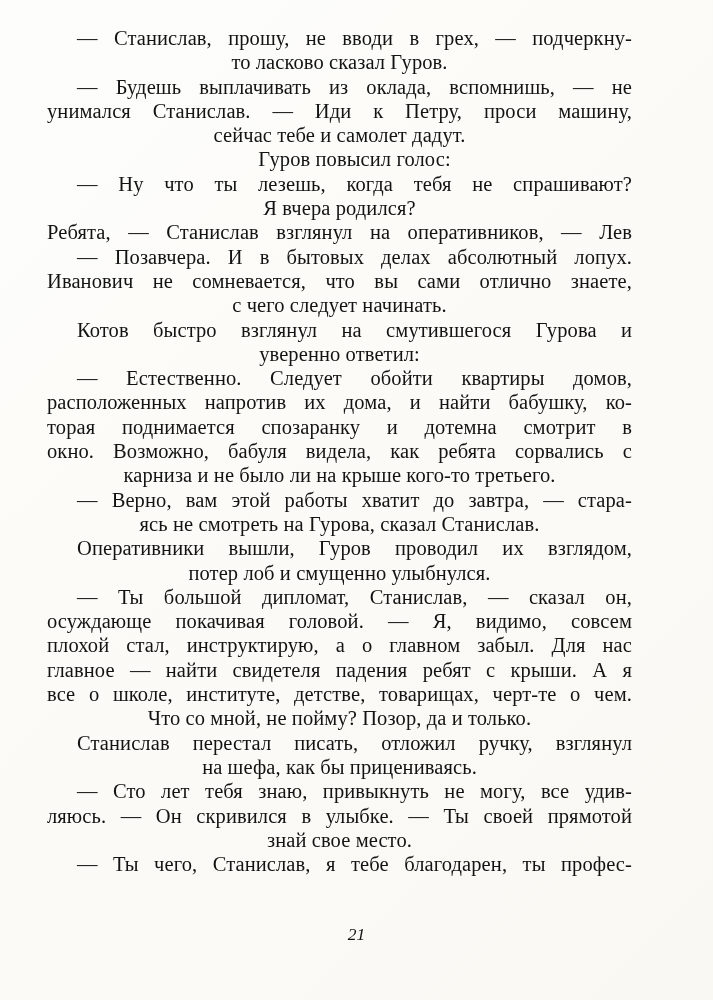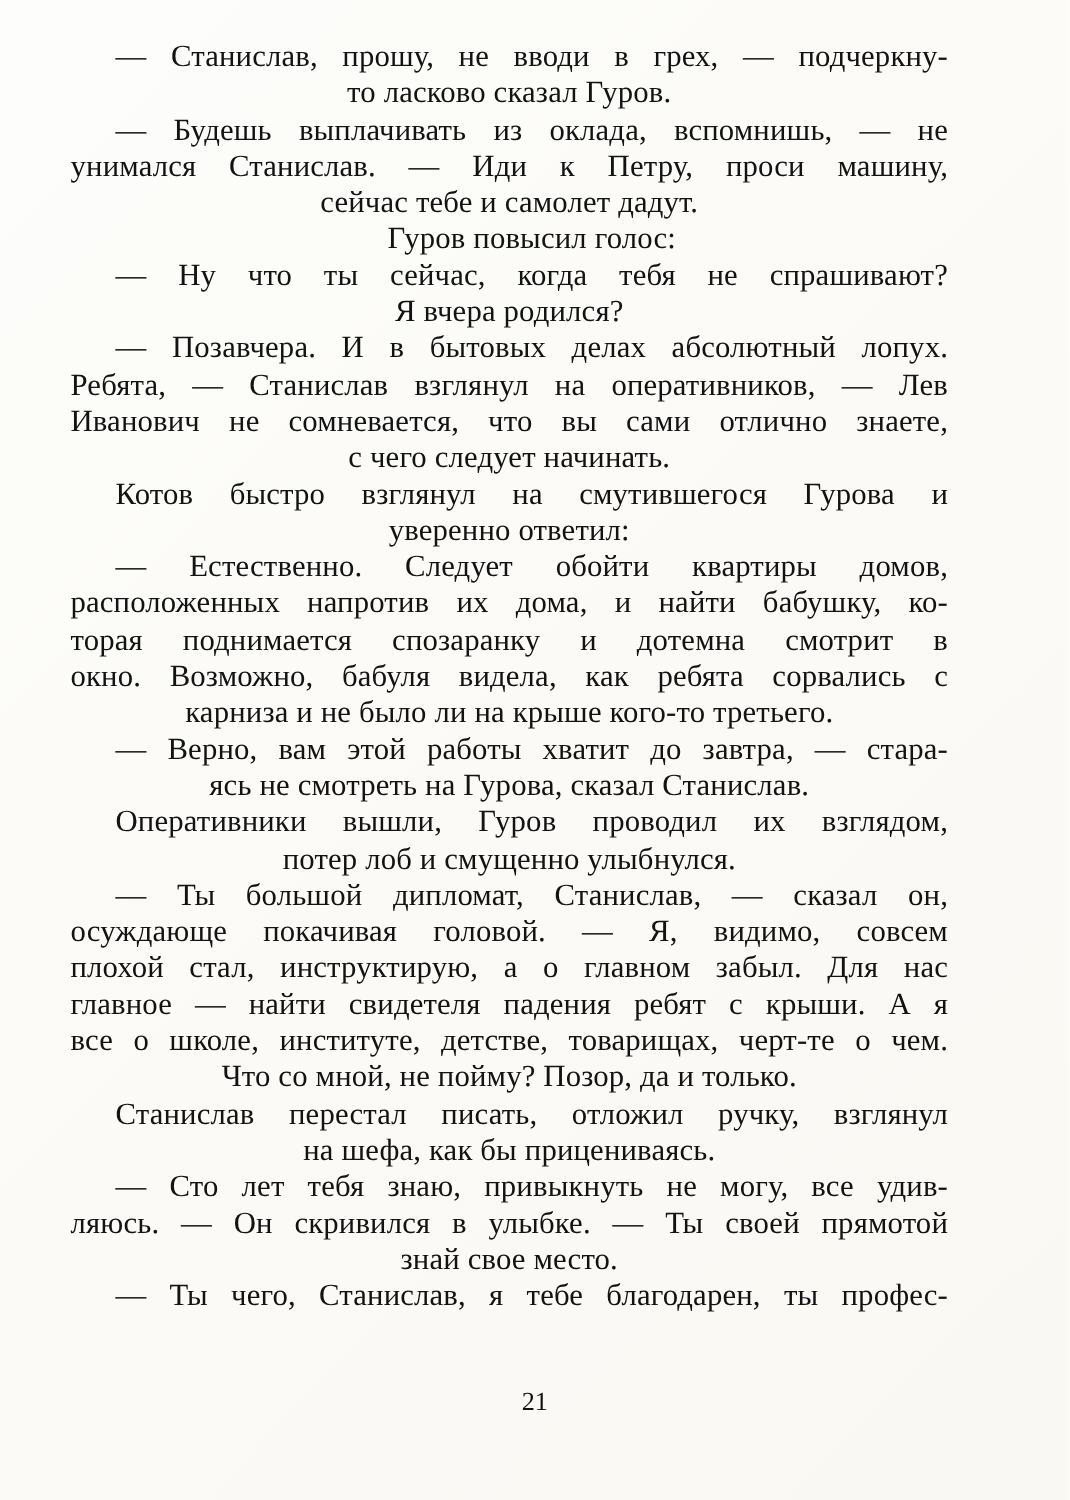--- a/index.html
+++ b/index.html
@@ -44,46 +44,47 @@
   }
   .folio {
     position: absolute;
     left: 0;
     top: 924px;
     width: 713px;
     text-align: center;
     font-size: 17.5px;
     line-height: 20px;
     color: #131313;
+    font-style: italic;
   }
 </style>
 </head>
 <body>
 
 <div class="book-page">
   <div class="text-block">
       <div class="para">
         <div class="line first j">— Станислав, прошу, не вводи в грех, — подчеркну-</div>
         <div class="line">то ласково сказал Гуров.</div>
       </div>
       <div class="para">
         <div class="line first j">— Будешь выплачивать из оклада, вспомнишь, — не</div>
         <div class="line j">унимался Станислав. — Иди к Петру, проси машину,</div>
         <div class="line">сейчас тебе и самолет дадут.</div>
       </div>
       <div class="para">
         <div class="line first">Гуров повысил голос:</div>
       </div>
       <div class="para">
-        <div class="line first j">— Ну что ты сейчас, когда тебя не спрашивают?</div>
+        <div class="line first j">— Ну что ты лезешь, когда тебя не спрашивают?</div>
         <div class="line">Я вчера родился?</div>
       </div>
       <div class="para">
+        <div class="line j">Ребята, — Станислав взглянул на оперативников, — Лев</div>
         <div class="line first j">— Позавчера. И в бытовых делах абсолютный лопух.</div>
-        <div class="line j">Ребята, — Станислав взглянул на оперативников, — Лев</div>
         <div class="line j">Иванович не сомневается, что вы сами отлично знаете,</div>
         <div class="line">с чего следует начинать.</div>
       </div>
       <div class="para">
         <div class="line first j">Котов быстро взглянул на смутившегося Гурова и</div>
         <div class="line">уверенно ответил:</div>
       </div>
       <div class="para">
         <div class="line first j">— Естественно. Следует обойти квартиры домов,</div>
         <div class="line j">расположенных напротив их дома, и найти бабушку, ко-</div>

